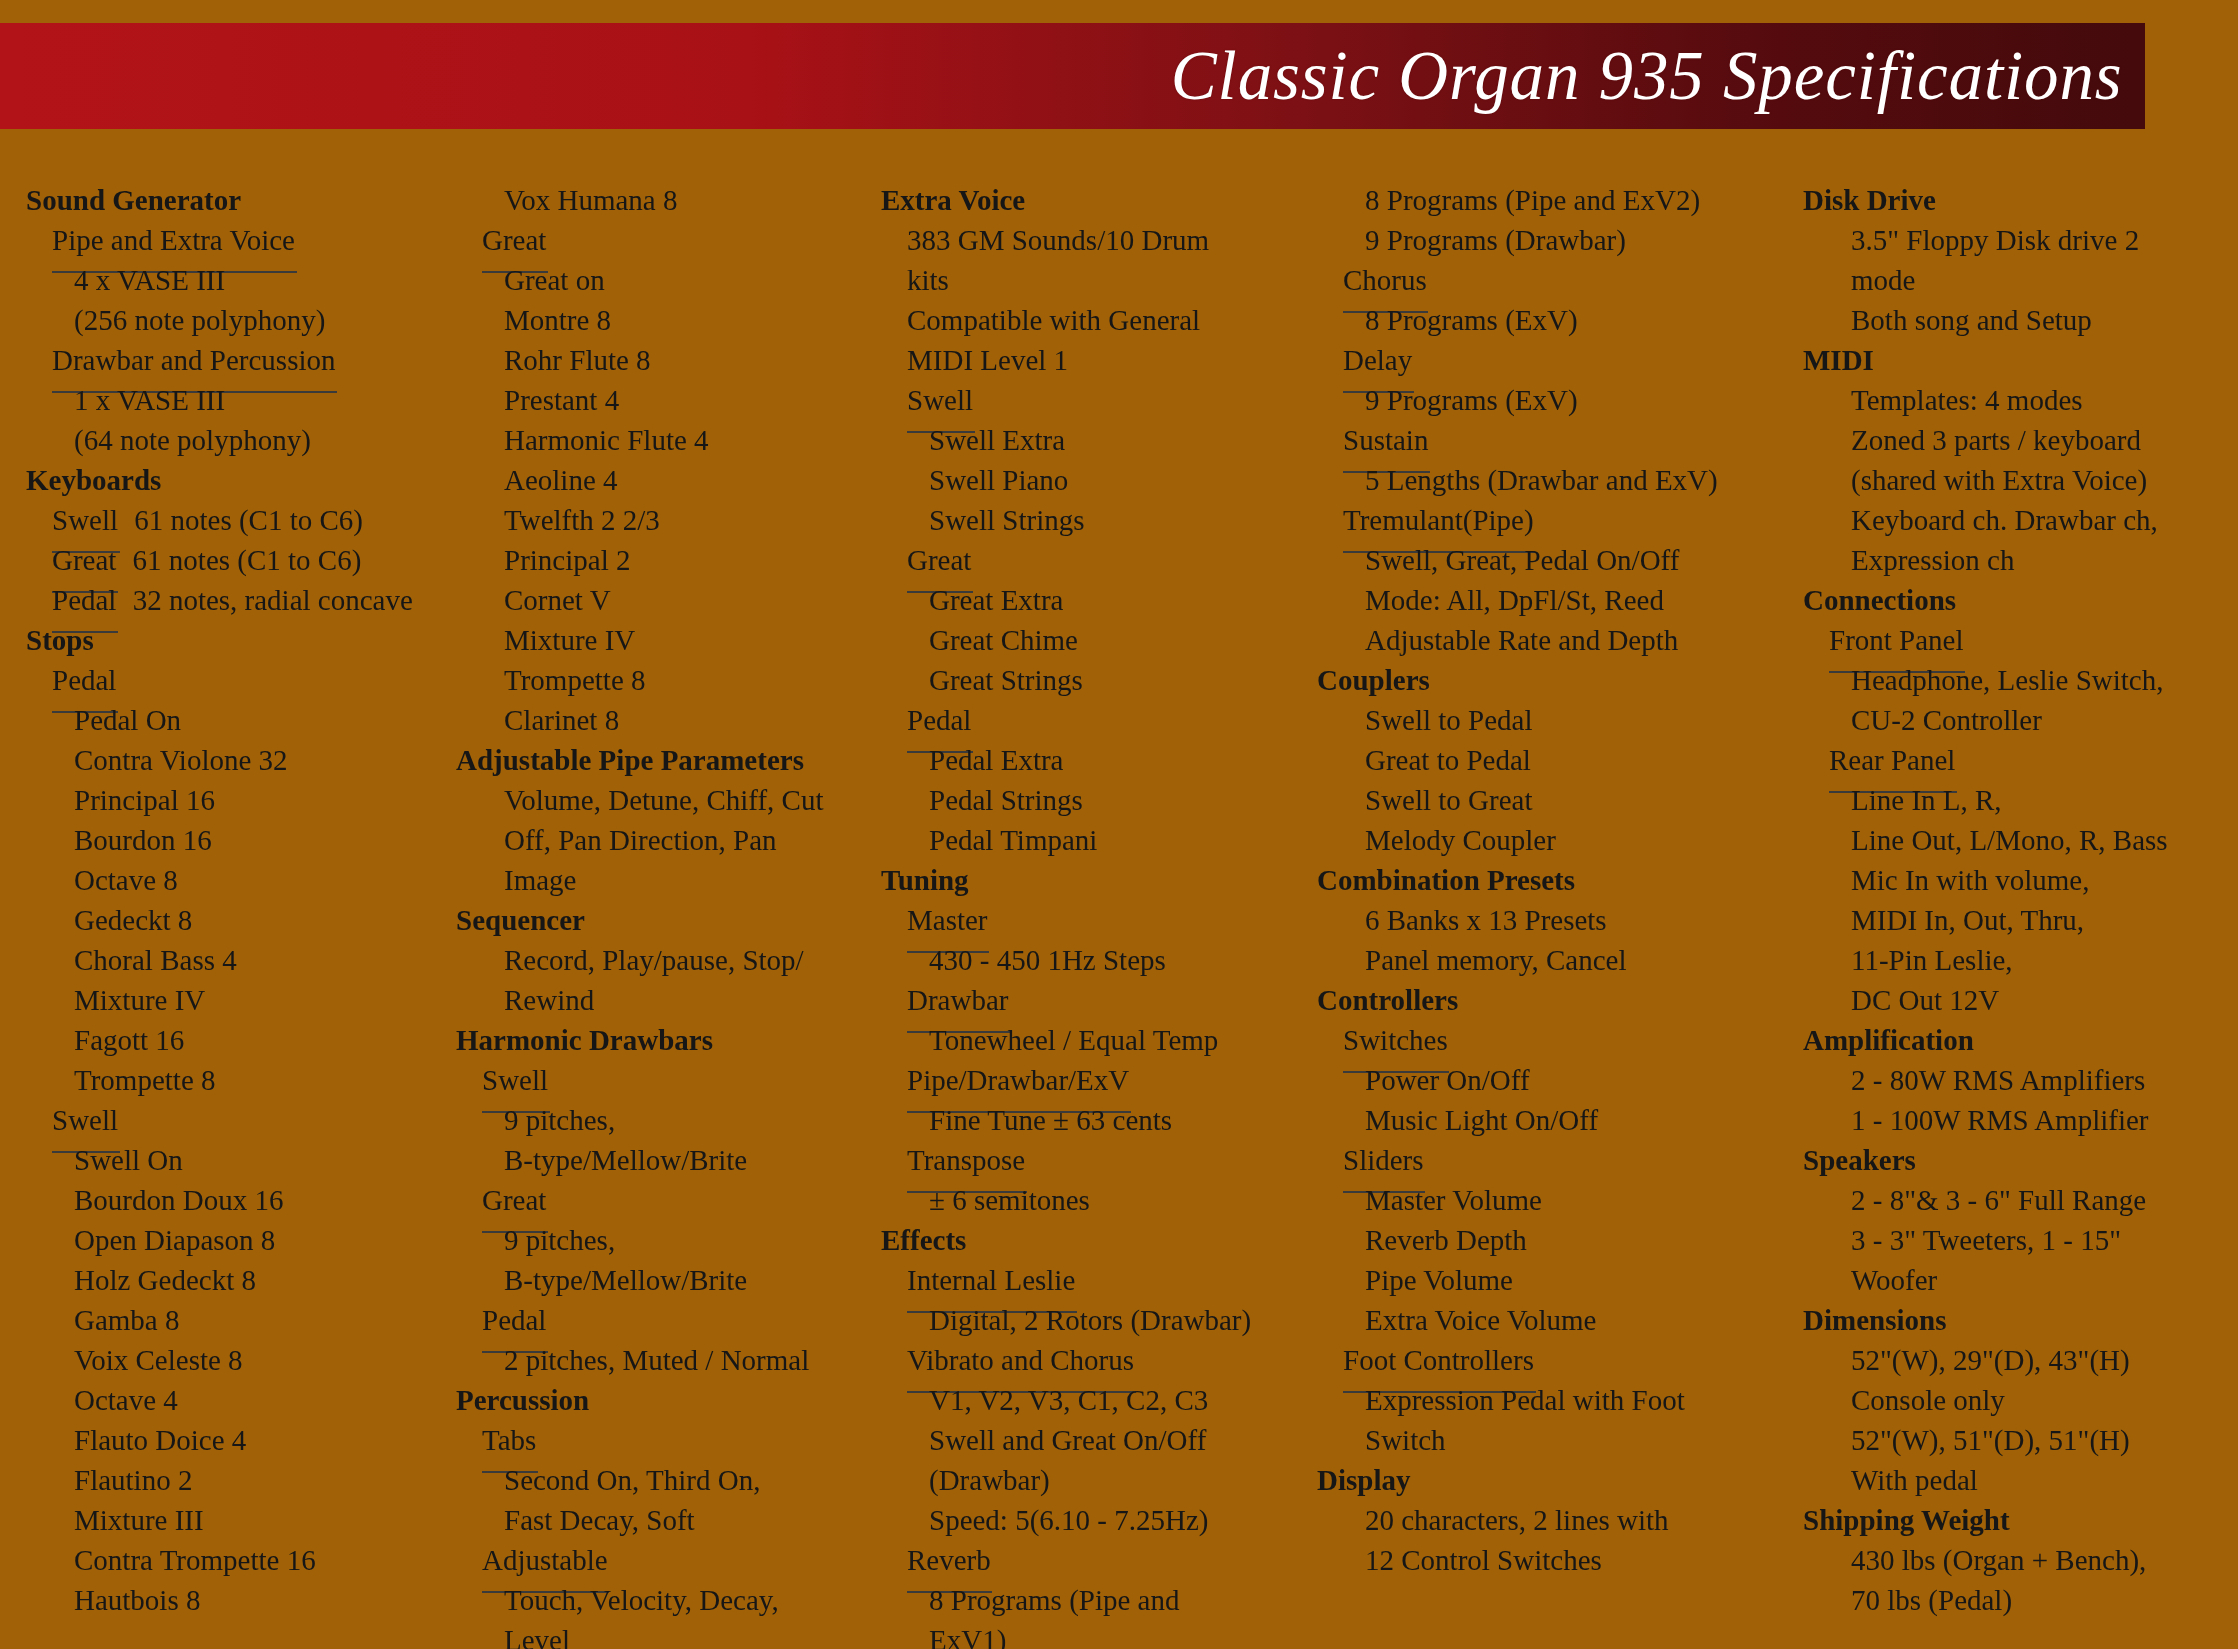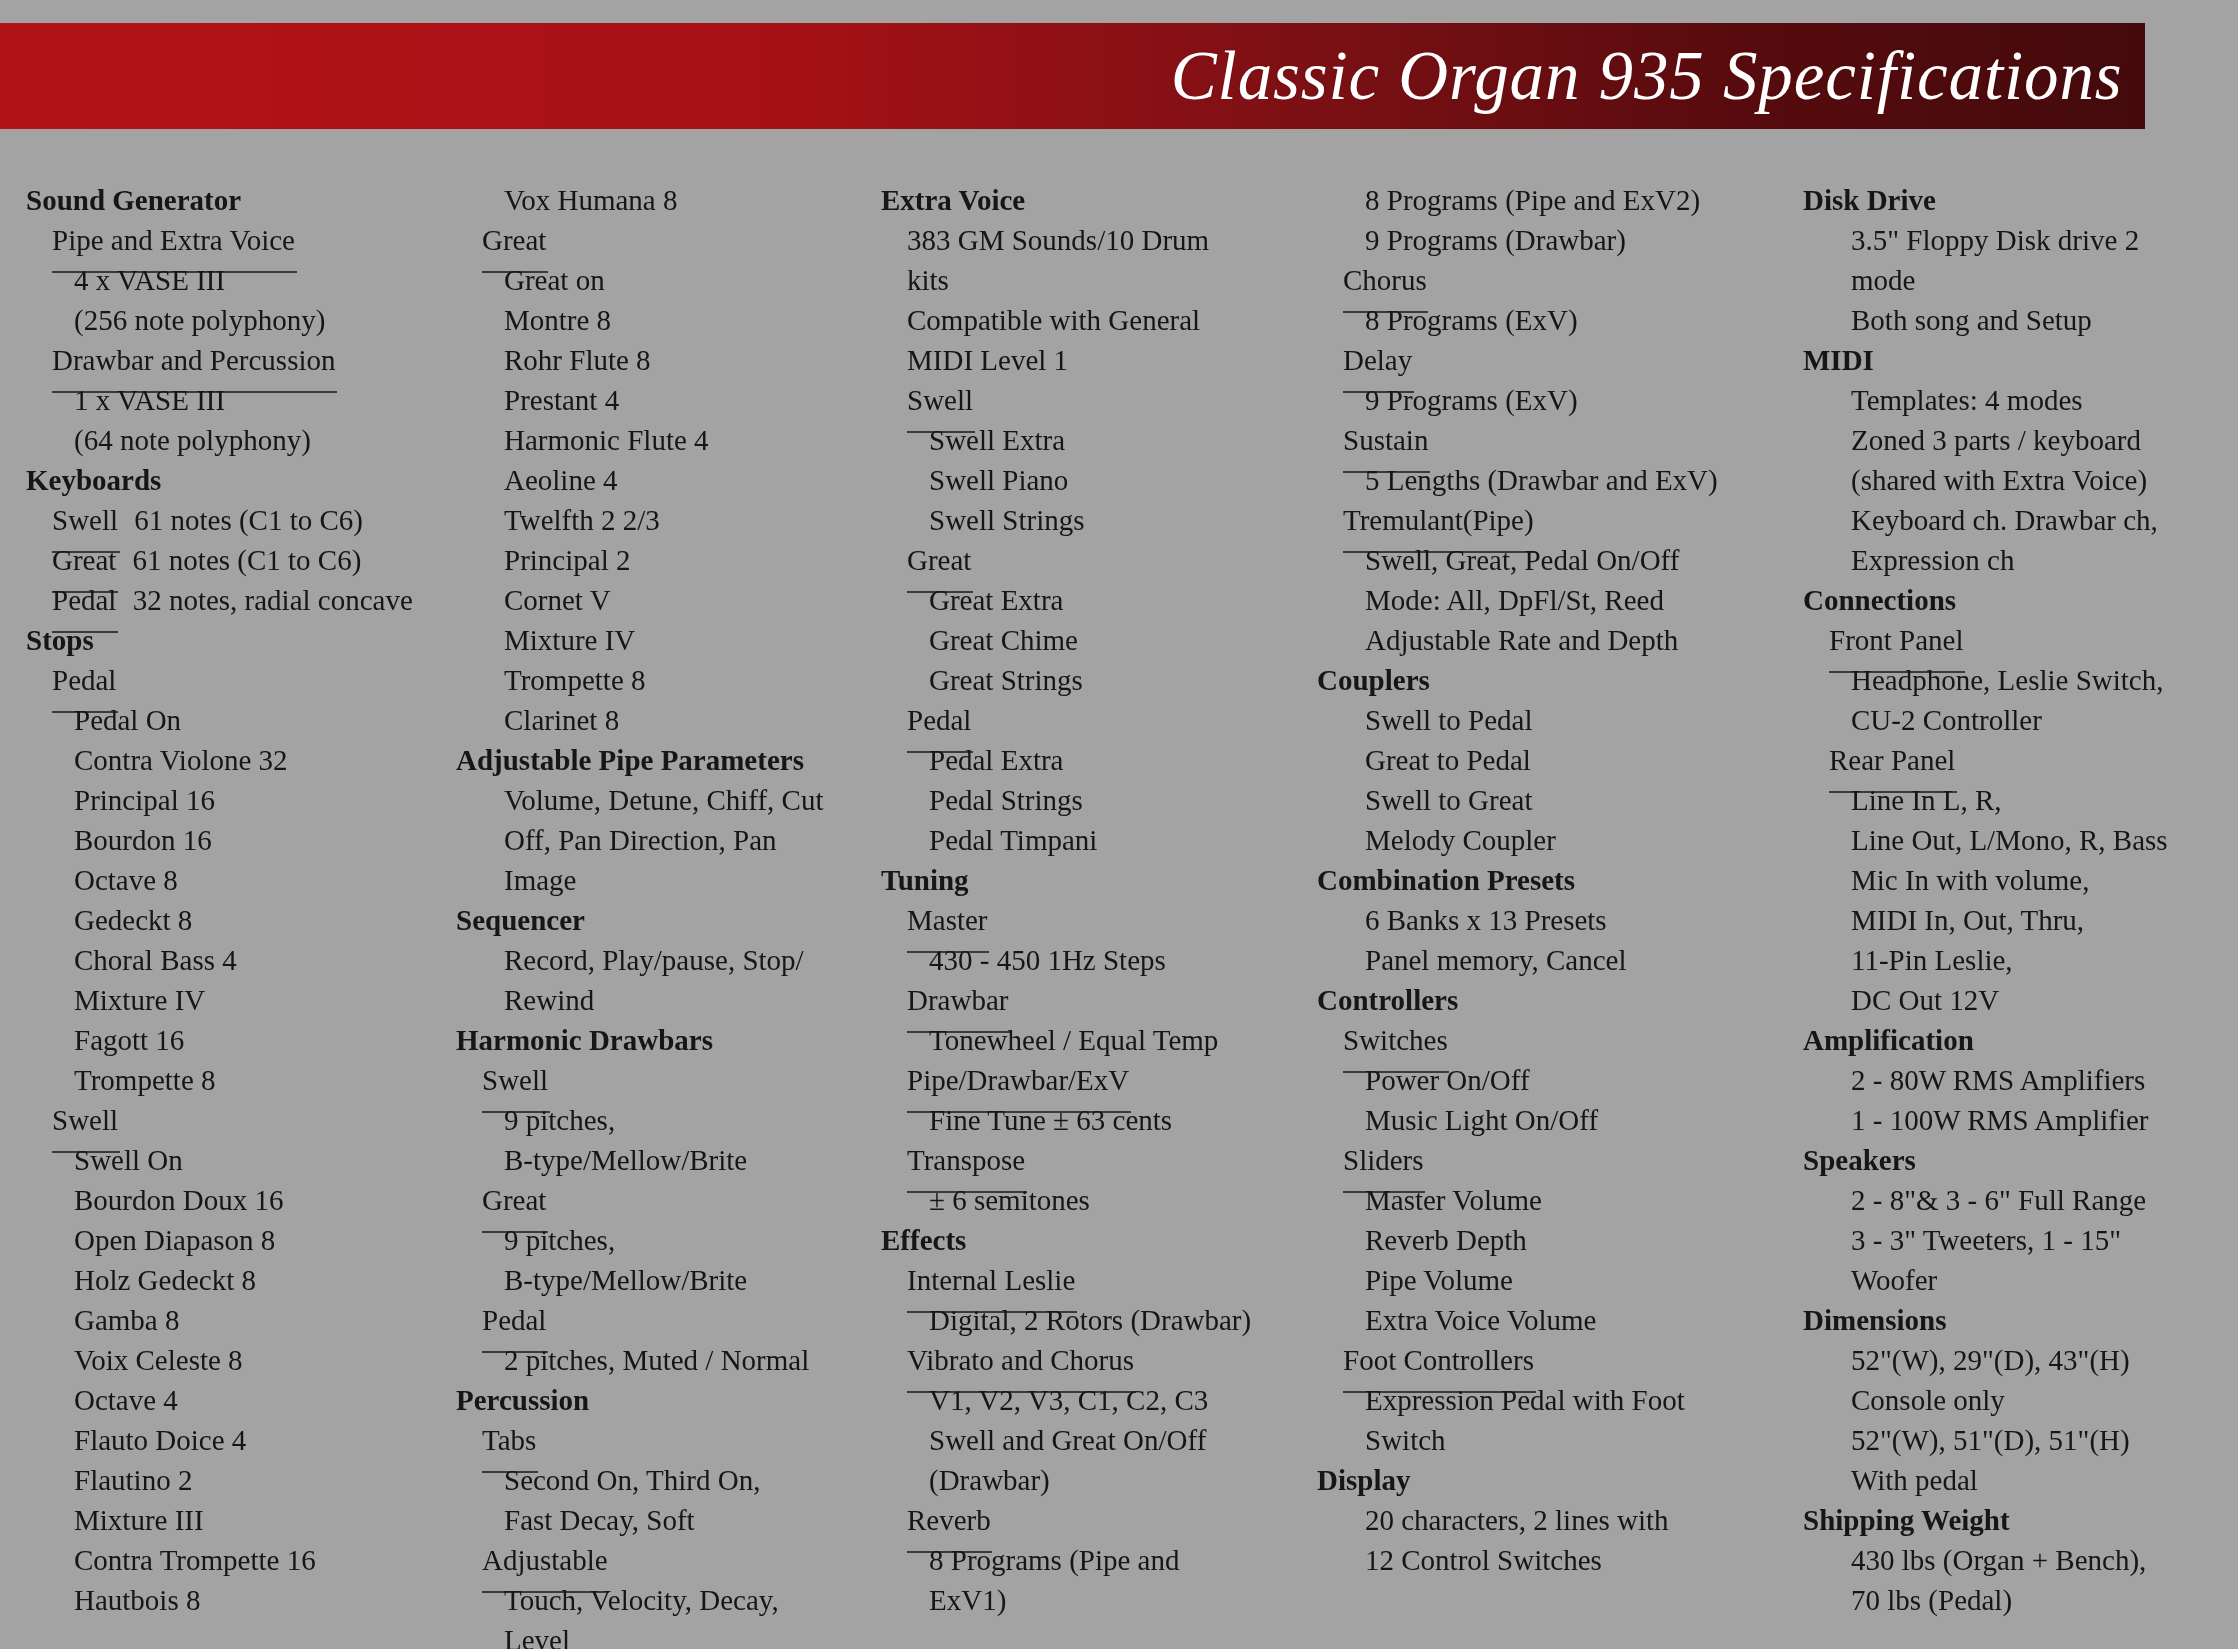--- a/index.html
+++ b/index.html
@@ -1,17 +1,17 @@
 <!DOCTYPE html>
 <html style="font-size:14px"><head>
 <meta charset="utf-8">
 <style>
   html,body { margin:0; padding:0; background:#ffffff; }
   .page {
-    position:relative; width:2239px; height:1649px; background:#a3a3a3;
+    position:relative; width:2239px; height:1649px; background:#a16207;
     font-family:"Liberation Serif","DejaVu Serif",serif; color:#161616;
     overflow:hidden;
   }
   .header-bar {
     position:absolute; left:0; top:23px; width:2145px; height:106px;
     background:linear-gradient(to right,#b21318 0%,#a81116 35%,#7a1014 62%,#560b0e 82%,#440a0c 100%);
     display:flex; align-items:center; justify-content:flex-end;
     padding-right:22.4px; box-sizing:border-box;
   }
   .header-title {
@@ -144,20 +144,21 @@
         <div class="line i2"><span>Fine Tune ± 63 cents</span></div>
         <div class="line i1"><span class="u">Transpose</span></div>
         <div class="line i2"><span>± 6 semitones</span></div>
         <div class="line i0"><span>Effects</span></div>
         <div class="line i1"><span class="u">Internal Leslie</span></div>
         <div class="line i2"><span>Digital, 2 Rotors (Drawbar)</span></div>
         <div class="line i1"><span class="u">Vibrato and Chorus</span></div>
         <div class="line i2"><span>V1, V2, V3, C1, C2, C3</span></div>
         <div class="line i2"><span>Swell and Great On/Off</span></div>
         <div class="line i2"><span>(Drawbar)</span></div>
+        <div class="line i2"><span>Speed: 5(6.10 - 7.25Hz)</span></div>
         <div class="line i1"><span class="u">Reverb</span></div>
         <div class="line i2"><span>8 Programs (Pipe and</span></div>
         <div class="line i2"><span>ExV1)</span></div>
       </div>
       <div class="col c3">
         <div class="line i2"><span>8 Programs (Pipe and ExV2)</span></div>
         <div class="line i2"><span>9 Programs (Drawbar)</span></div>
         <div class="line i1"><span class="u">Chorus</span></div>
         <div class="line i2"><span>8 Programs (ExV)</span></div>
         <div class="line i1"><span class="u">Delay</span></div>

